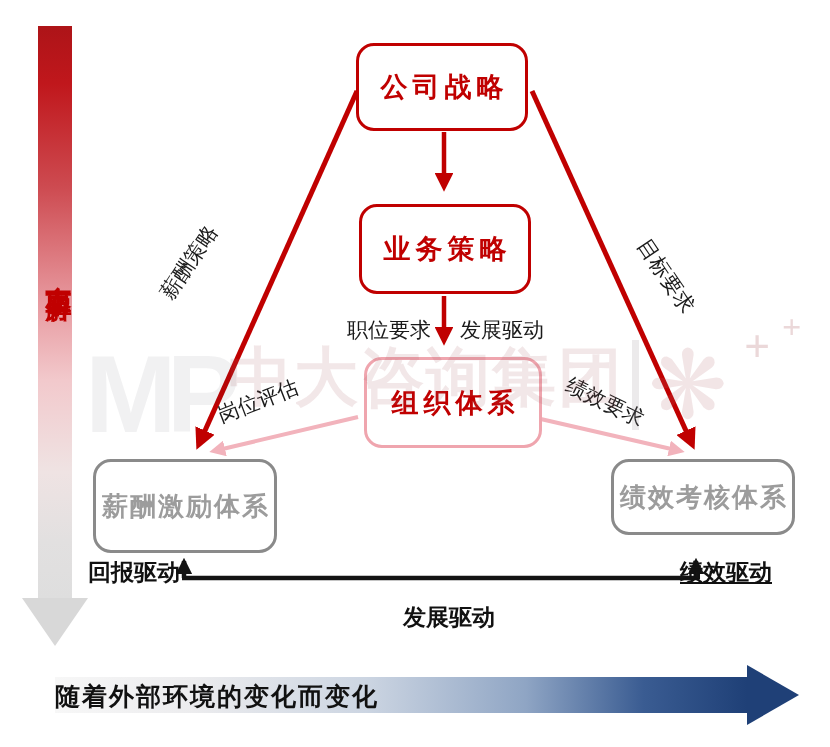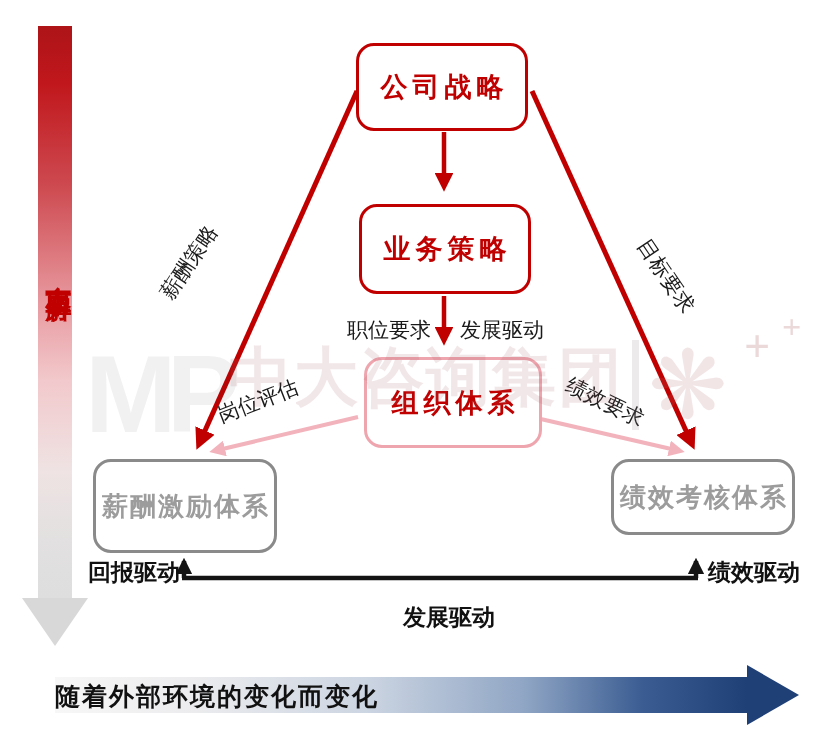--- a/index.html
+++ b/index.html
@@ -34,21 +34,21 @@
   #l-gangwei{left:258px;top:401px;transform:translate(-50%,-50%) rotate(-21deg);}
   #l-jixiaoyq{left:605px;top:402px;transform:translate(-50%,-50%) rotate(26deg);}
   #l-zhiwei{left:389px;top:330px;}
   #l-renyuan{left:502px;top:330px;}
   
   .driver{
     position:absolute;font-weight:bold;color:#111;font-size:23px;
     white-space:nowrap;z-index:25;
   }
   #d-return{left:84px;top:557px;width:96px;text-align:right;}
-  #d-performance{left:708px;top:557px;}
+  #d-performance{left:680px;top:557px;text-decoration:underline;}
   #d-development{left:399px;top:602px;width:100px;text-align:center;}
   
   .lg-body{
     position:absolute;left:38px;top:26px;width:34px;height:572px;z-index:5;
     background:linear-gradient(to bottom,
       #ad1418 0%,#c0171c 10%,#cd4a50 28%,#e7989e 48%,
       #f2c9cc 62%,#efe3e3 78%,#e2e0e0 90%,#dedede 100%);
   }
   .lg-head{
     position:absolute;left:22px;top:598px;width:0;height:0;z-index:5;

